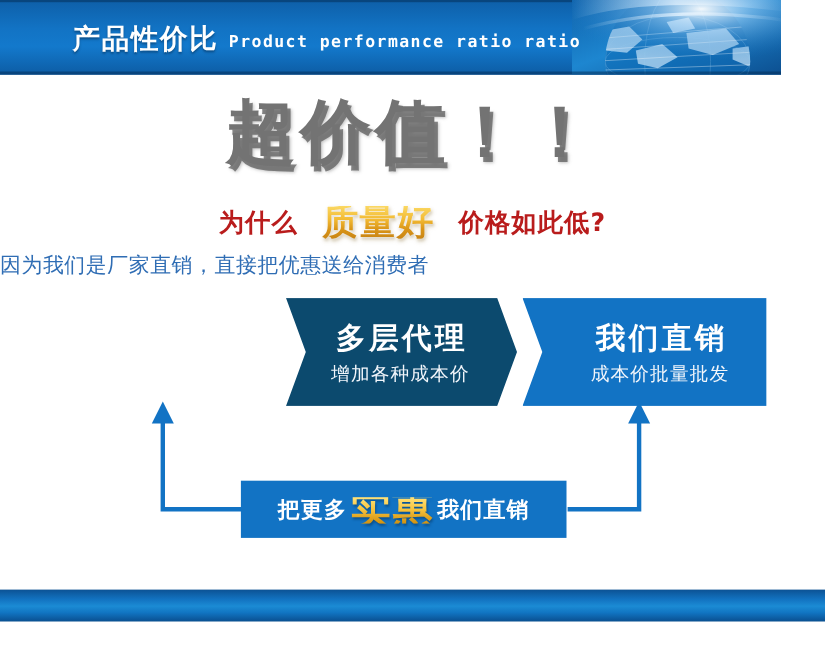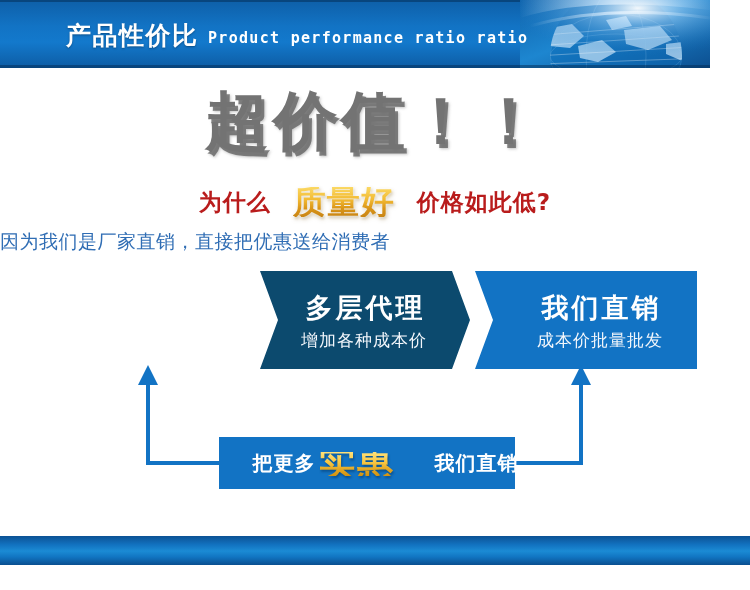--- a/index.html
+++ b/index.html
@@ -237,21 +237,20 @@
     align-items: center;
     justify-content: center;
     white-space: nowrap;
   }
   #ribbon .r-text {
     font-size: 20px;
     line-height: 24px;
     font-weight: 800;
     color: #ffffff;
     letter-spacing: 1px;
-    margin-left: 37px;
   }
   #ribbon .r-highlight {
     font-size: 37px;
     line-height: 24px;
     font-weight: 900;
     letter-spacing: 1px;
     margin: 0 3px;
     position: relative;
     top: 1px;
     background: linear-gradient(180deg, #ffe27a 0%, #f7c53f 45%, #e0a522 75%, #d2920f 100%);

